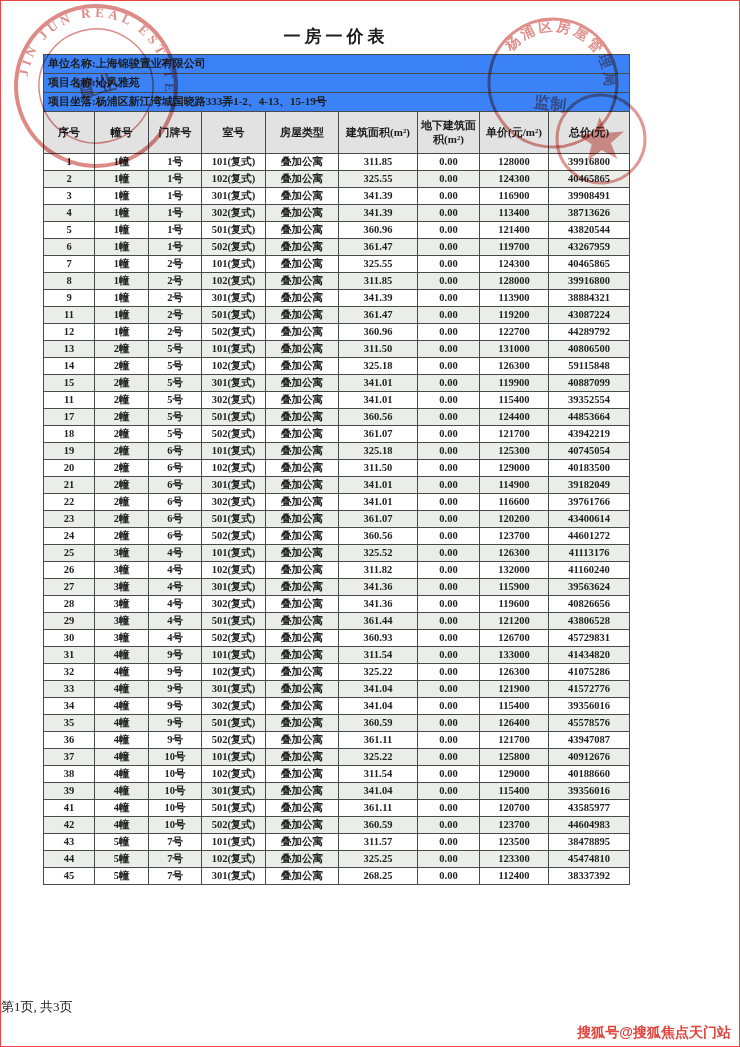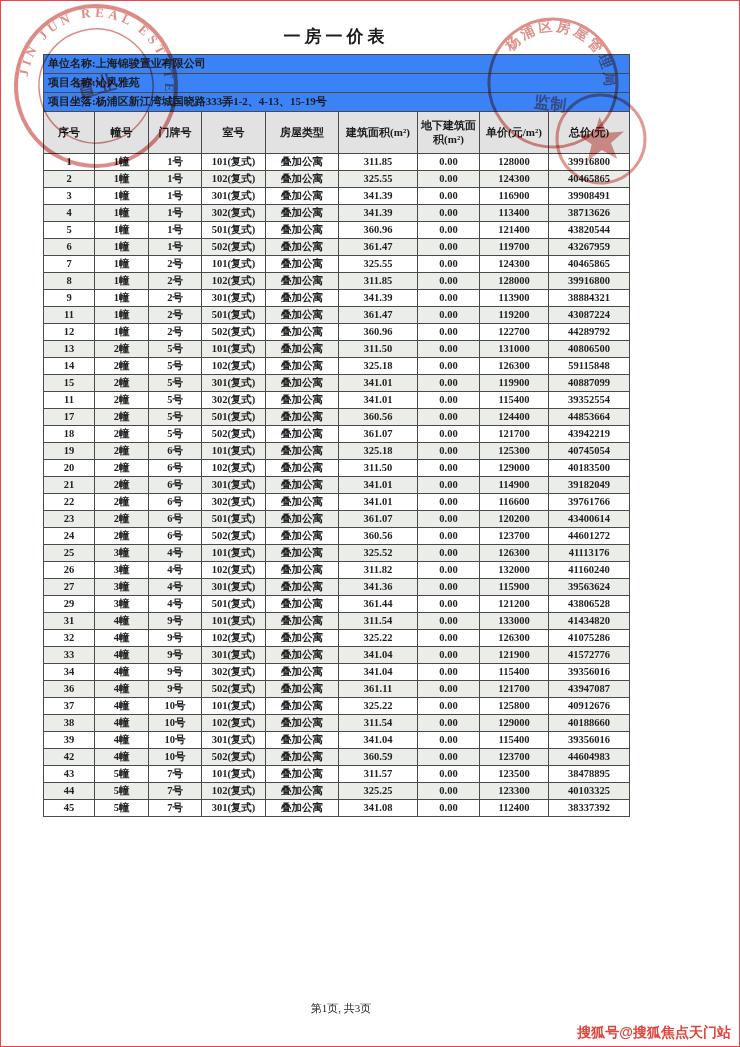--- a/index.html
+++ b/index.html
@@ -52,22 +52,22 @@
     vertical-align:middle;
     line-height:1.25;
     padding:2px 1px;
   }
   tbody tr td { height:17px; background:#ffffff; font-weight:bold; color:#222; }
   tbody tr:nth-child(even) td { background:#ebede9; }
   .page-footer {
     position:absolute;
     left:0; bottom:30px;
     width:680px;
-    text-align:center;
-    font-size:11px;
+    text-align:left;
+    font-size:13px;
     color:#222;
   }
   .sohu-line {
     position:absolute;
     right:8px; bottom:4px;
     font-size:14px;
     font-weight:bold;
     color:#e0443c;
     font-family:"Liberation Sans","DejaVu Sans",sans-serif;
     display:flex; align-items:center; gap:2px;
@@ -403,31 +403,53 @@
           <td>3幢</td>
           <td>4号</td>
           <td>301(复式)</td>
           <td>叠加公寓</td>
           <td>341.36</td>
           <td>0.00</td>
           <td>115900</td>
           <td>39563624</td>
         </tr>
         <tr>
+          <td>28</td>
+          <td>3幢</td>
+          <td>4号</td>
+          <td>302(复式)</td>
+          <td>叠加公寓</td>
+          <td>341.36</td>
+          <td>0.00</td>
+          <td>119600</td>
+          <td>40826656</td>
+        </tr>
+        <tr>
           <td>29</td>
           <td>3幢</td>
           <td>4号</td>
           <td>501(复式)</td>
           <td>叠加公寓</td>
           <td>361.44</td>
           <td>0.00</td>
           <td>121200</td>
           <td>43806528</td>
         </tr>
         <tr>
+          <td>30</td>
+          <td>3幢</td>
+          <td>4号</td>
+          <td>502(复式)</td>
+          <td>叠加公寓</td>
+          <td>360.93</td>
+          <td>0.00</td>
+          <td>126700</td>
+          <td>45729831</td>
+        </tr>
+        <tr>
           <td>31</td>
           <td>4幢</td>
           <td>9号</td>
           <td>101(复式)</td>
           <td>叠加公寓</td>
           <td>311.54</td>
           <td>0.00</td>
           <td>133000</td>
           <td>41434820</td>
         </tr>
@@ -458,20 +480,31 @@
           <td>4幢</td>
           <td>9号</td>
           <td>302(复式)</td>
           <td>叠加公寓</td>
           <td>341.04</td>
           <td>0.00</td>
           <td>115400</td>
           <td>39356016</td>
         </tr>
         <tr>
+          <td>35</td>
+          <td>4幢</td>
+          <td>9号</td>
+          <td>501(复式)</td>
+          <td>叠加公寓</td>
+          <td>360.59</td>
+          <td>0.00</td>
+          <td>126400</td>
+          <td>45578576</td>
+        </tr>
+        <tr>
           <td>36</td>
           <td>4幢</td>
           <td>9号</td>
           <td>502(复式)</td>
           <td>叠加公寓</td>
           <td>361.11</td>
           <td>0.00</td>
           <td>121700</td>
           <td>43947087</td>
         </tr>
@@ -500,20 +533,31 @@
         <tr>
           <td>39</td>
           <td>4幢</td>
           <td>10号</td>
           <td>301(复式)</td>
           <td>叠加公寓</td>
           <td>341.04</td>
           <td>0.00</td>
           <td>115400</td>
           <td>39356016</td>
+        </tr>
+        <tr>
+          <td>41</td>
+          <td>4幢</td>
+          <td>10号</td>
+          <td>501(复式)</td>
+          <td>叠加公寓</td>
+          <td>361.11</td>
+          <td>0.00</td>
+          <td>120700</td>
+          <td>43585977</td>
         </tr>
         <tr>
           <td>42</td>
           <td>4幢</td>
           <td>10号</td>
           <td>502(复式)</td>
           <td>叠加公寓</td>
           <td>360.59</td>
           <td>0.00</td>
           <td>123700</td>
@@ -532,29 +576,29 @@
         </tr>
         <tr>
           <td>44</td>
           <td>5幢</td>
           <td>7号</td>
           <td>102(复式)</td>
           <td>叠加公寓</td>
           <td>325.25</td>
           <td>0.00</td>
           <td>123300</td>
-          <td>40103325</td>
+          <td>45474810</td>
         </tr>
         <tr>
           <td>45</td>
           <td>5幢</td>
           <td>7号</td>
           <td>301(复式)</td>
           <td>叠加公寓</td>
-          <td>341.08</td>
+          <td>268.25</td>
           <td>0.00</td>
           <td>112400</td>
           <td>38337392</td>
         </tr>
       </tbody>
   </table>
 
   <div class="page-footer">第1页, 共3页</div>
 
   <div class="sohu-line">

